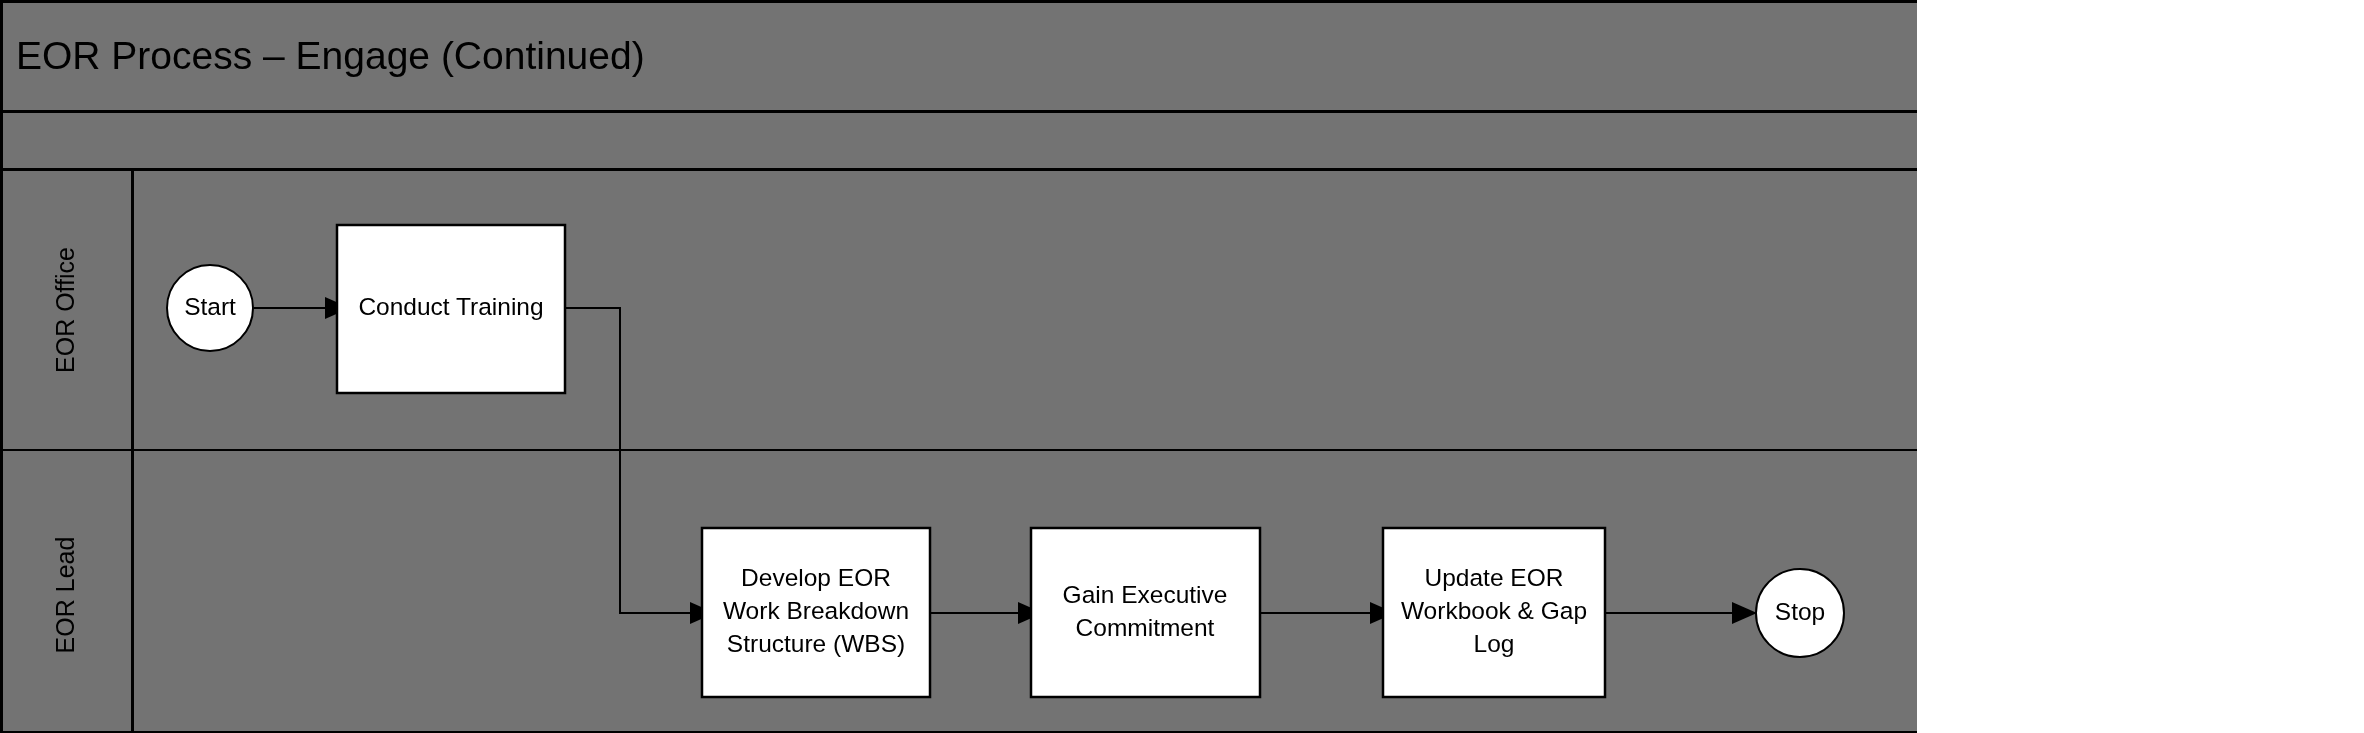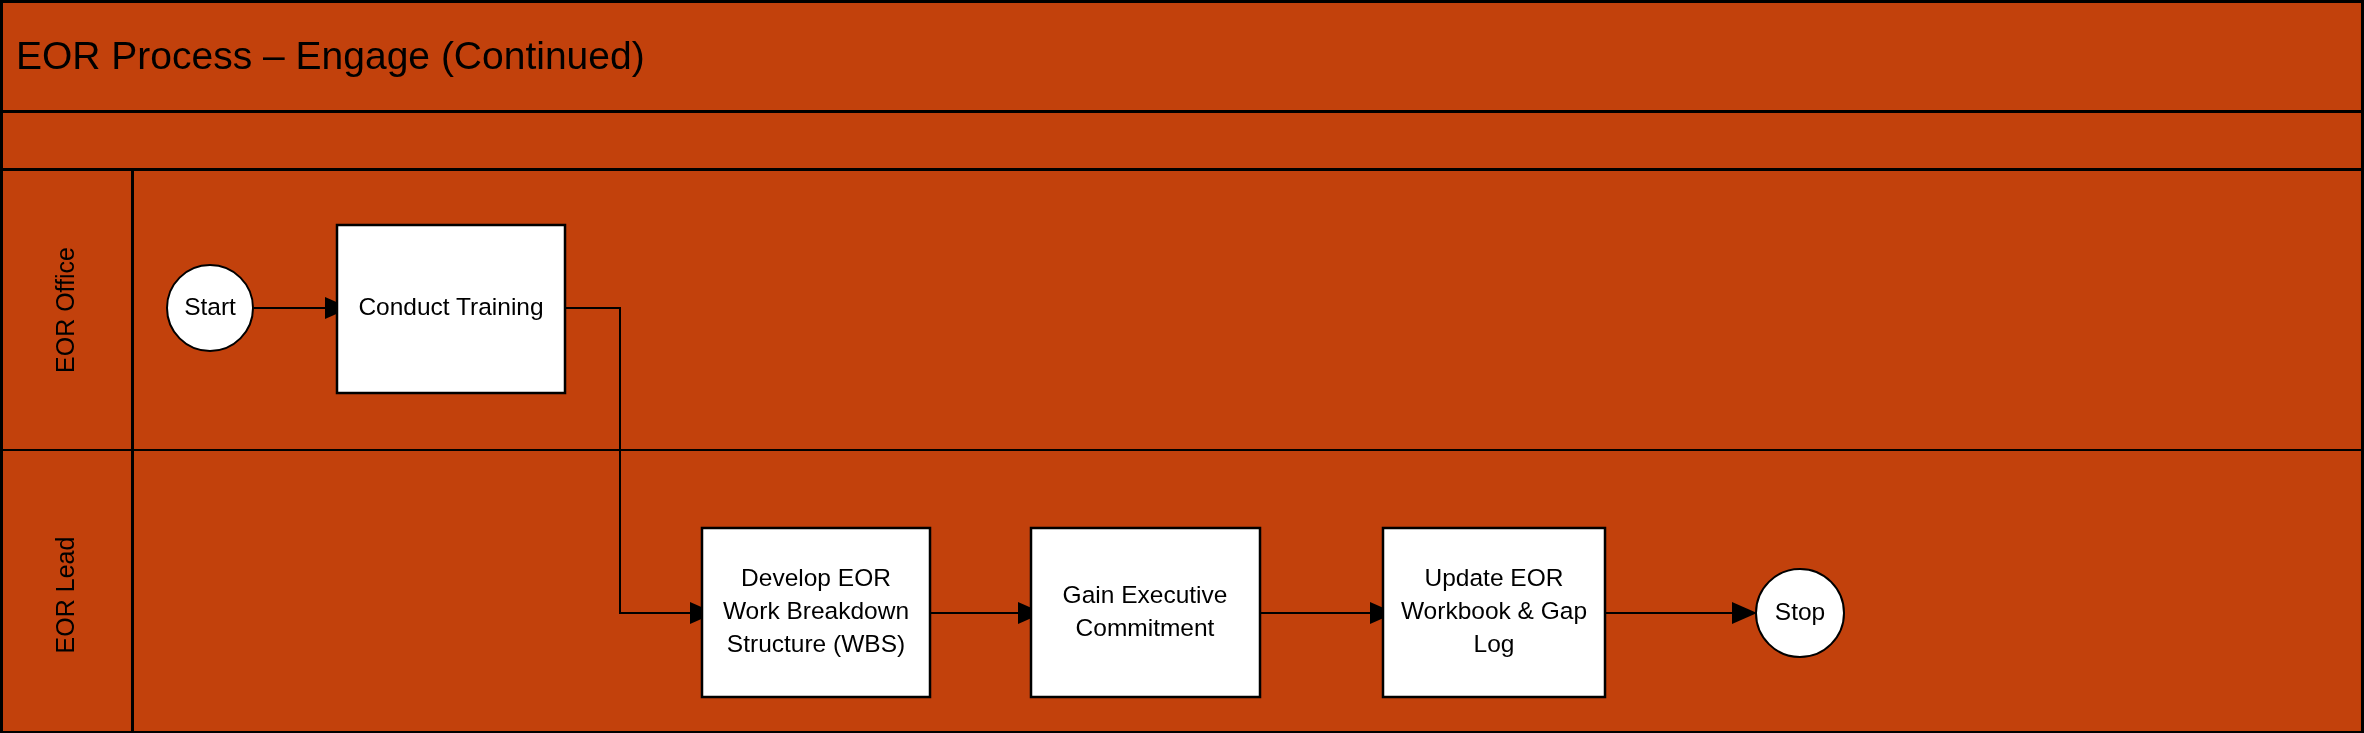--- a/index.html
+++ b/index.html
@@ -7,23 +7,23 @@
     margin: 0;
     padding: 0;
     background: #ffffff;
   }
   body {
     font-family: "Liberation Sans", sans-serif;
     color: #000000;
   }
   #diagram-root {
     position: relative;
-    width: 2364px;
+    width: 1917px;
     height: 733px;
-    background: #c2410c;
+    background: #737373;
     overflow: hidden;
   }
   #diagram-svg {
     position: absolute;
     left: 0;
     top: 0;
     width: 2364px;
     height: 733px;
   }
   .frame-line {

